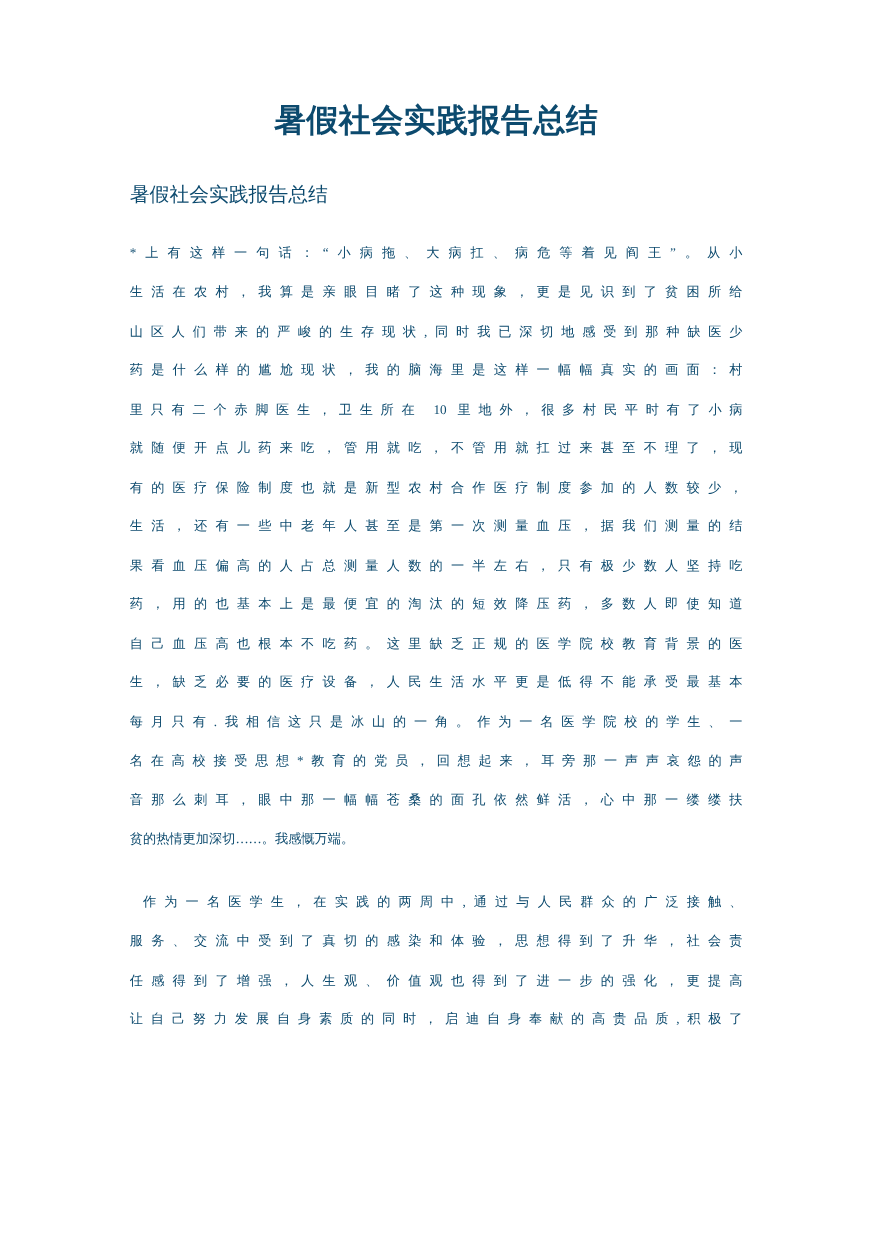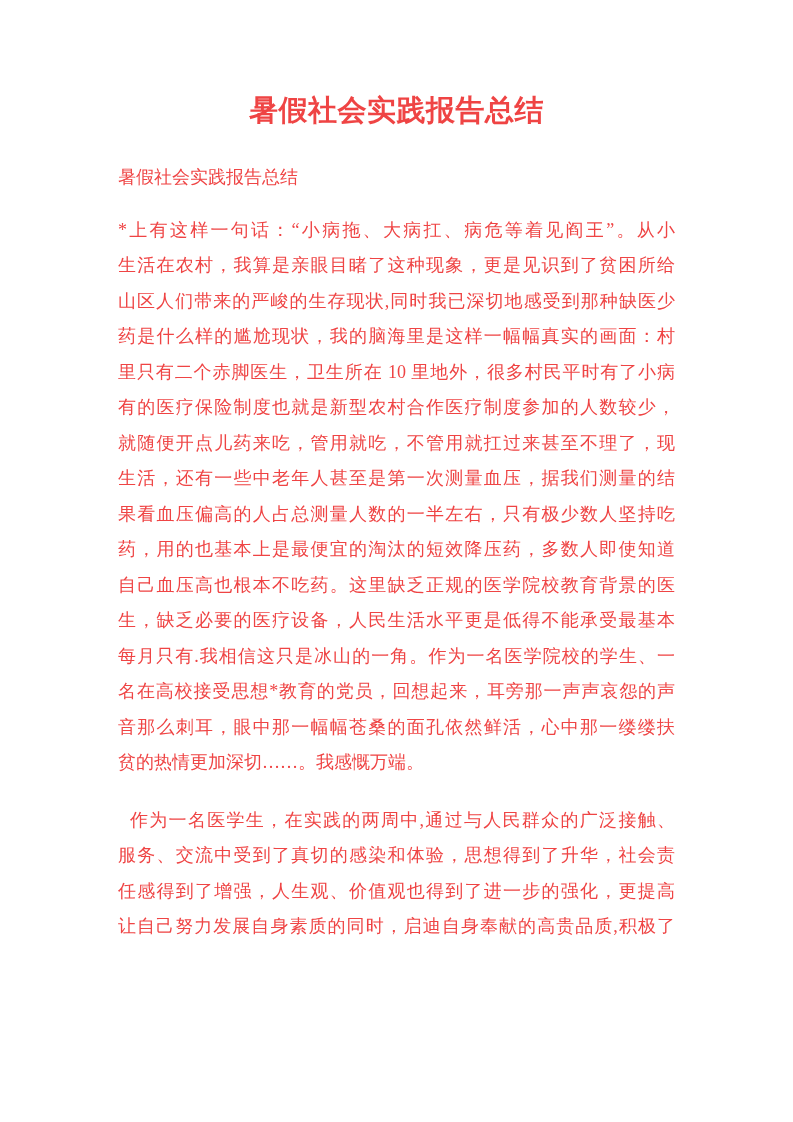--- a/index.html
+++ b/index.html
@@ -10,21 +10,21 @@
   .page {
     position: relative;
     width: 793px;
     height: 978px;
     margin: 0 auto;
     background: #ffffff;
     box-sizing: border-box;
     padding: 0 118px;
     overflow: hidden;
     font-family: "Liberation Serif", "DejaVu Serif", serif;
-    color: #ef4444;
+    color: #0c4a6e;
   }
   .doc-title {
     margin: 90px 0 0 0;
     padding: 0;
     font-size: 29px;
     line-height: 40px;
     font-weight: bold;
     text-align: center;
     letter-spacing: 0.5px;
   }
@@ -34,21 +34,21 @@
     line-height: 35.5px;
     text-align: left;
   }
   .doc-body .paragraph {
     margin: 17px 0 0 0;
   }
   .doc-body .paragraph:nth-child(2) {
     margin-top: 22px;
   }
   .line {
-    font-size: 18px;
+    font-size: 12px;
     line-height: 35.5px;
     height: 35.5px;
     overflow: hidden;
     text-align: justify;
     text-align-last: justify;
   }
   .line.flush-left {
     text-align: right;
     text-align-last: left;
   }
@@ -62,22 +62,22 @@
 <div class="page">
   <h1 class="doc-title">暑假社会实践报告总结</h1>
   <div class="doc-subtitle">暑假社会实践报告总结</div>
   <div class="doc-body">
       <div class="paragraph">
         <div class="line">*上有这样一句话：“小病拖、大病扛、病危等着见阎王”。从小</div>
         <div class="line">生活在农村，我算是亲眼目睹了这种现象，更是见识到了贫困所给</div>
         <div class="line">山区人们带来的严峻的生存现状,同时我已深切地感受到那种缺医少</div>
         <div class="line">药是什么样的尴尬现状，我的脑海里是这样一幅幅真实的画面：村</div>
         <div class="line">里只有二个赤脚医生，卫生所在 10 里地外，很多村民平时有了小病</div>
+        <div class="line">就随便开点儿药来吃，管用就吃，不管用就扛过来甚至不理了，现</div>
         <div class="line">有的医疗保险制度也就是新型农村合作医疗制度参加的人数较少，</div>
-        <div class="line">就随便开点儿药来吃，管用就吃，不管用就扛过来甚至不理了，现</div>
         <div class="line">生活，还有一些中老年人甚至是第一次测量血压，据我们测量的结</div>
         <div class="line">果看血压偏高的人占总测量人数的一半左右，只有极少数人坚持吃</div>
         <div class="line">药，用的也基本上是最便宜的淘汰的短效降压药，多数人即使知道</div>
         <div class="line">自己血压高也根本不吃药。这里缺乏正规的医学院校教育背景的医</div>
         <div class="line">生，缺乏必要的医疗设备，人民生活水平更是低得不能承受最基本</div>
         <div class="line">每月只有.我相信这只是冰山的一角。作为一名医学院校的学生、一</div>
         <div class="line">名在高校接受思想*教育的党员，回想起来，耳旁那一声声哀怨的声</div>
         <div class="line">音那么刺耳，眼中那一幅幅苍桑的面孔依然鲜活，心中那一缕缕扶</div>
         <div class="line flush-left">贫的热情更加深切……。我感慨万端。</div>
       </div>

